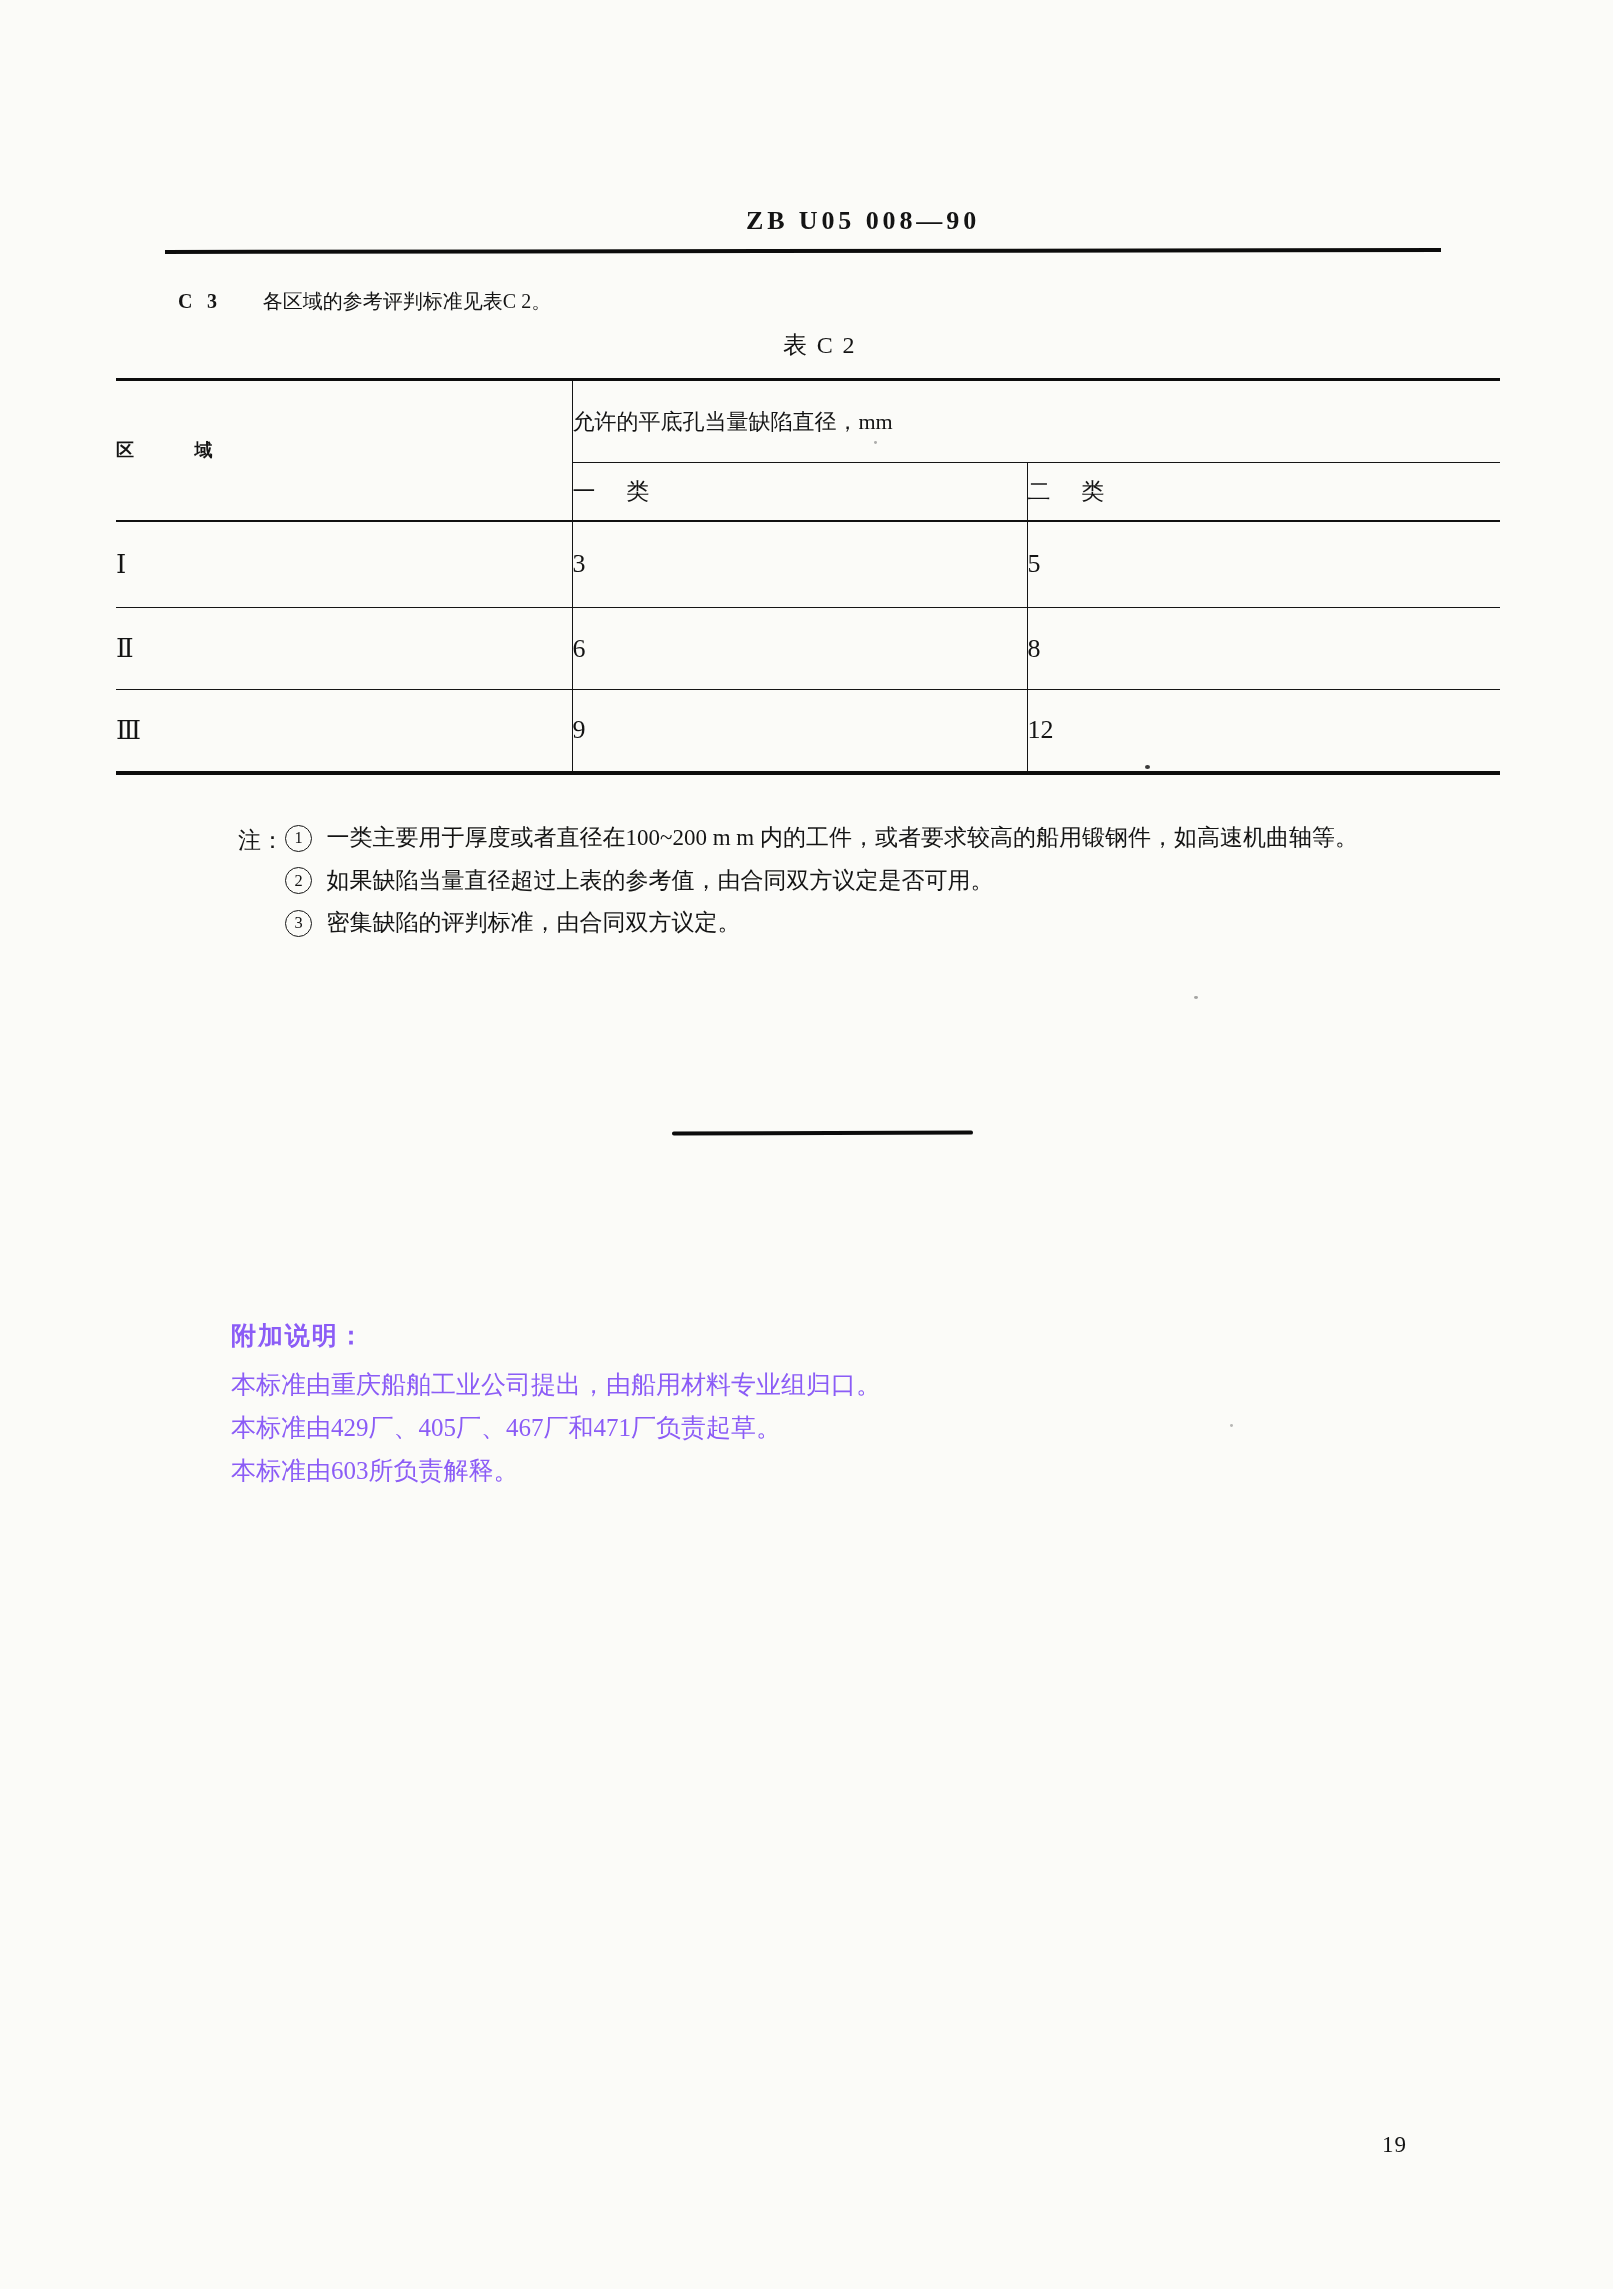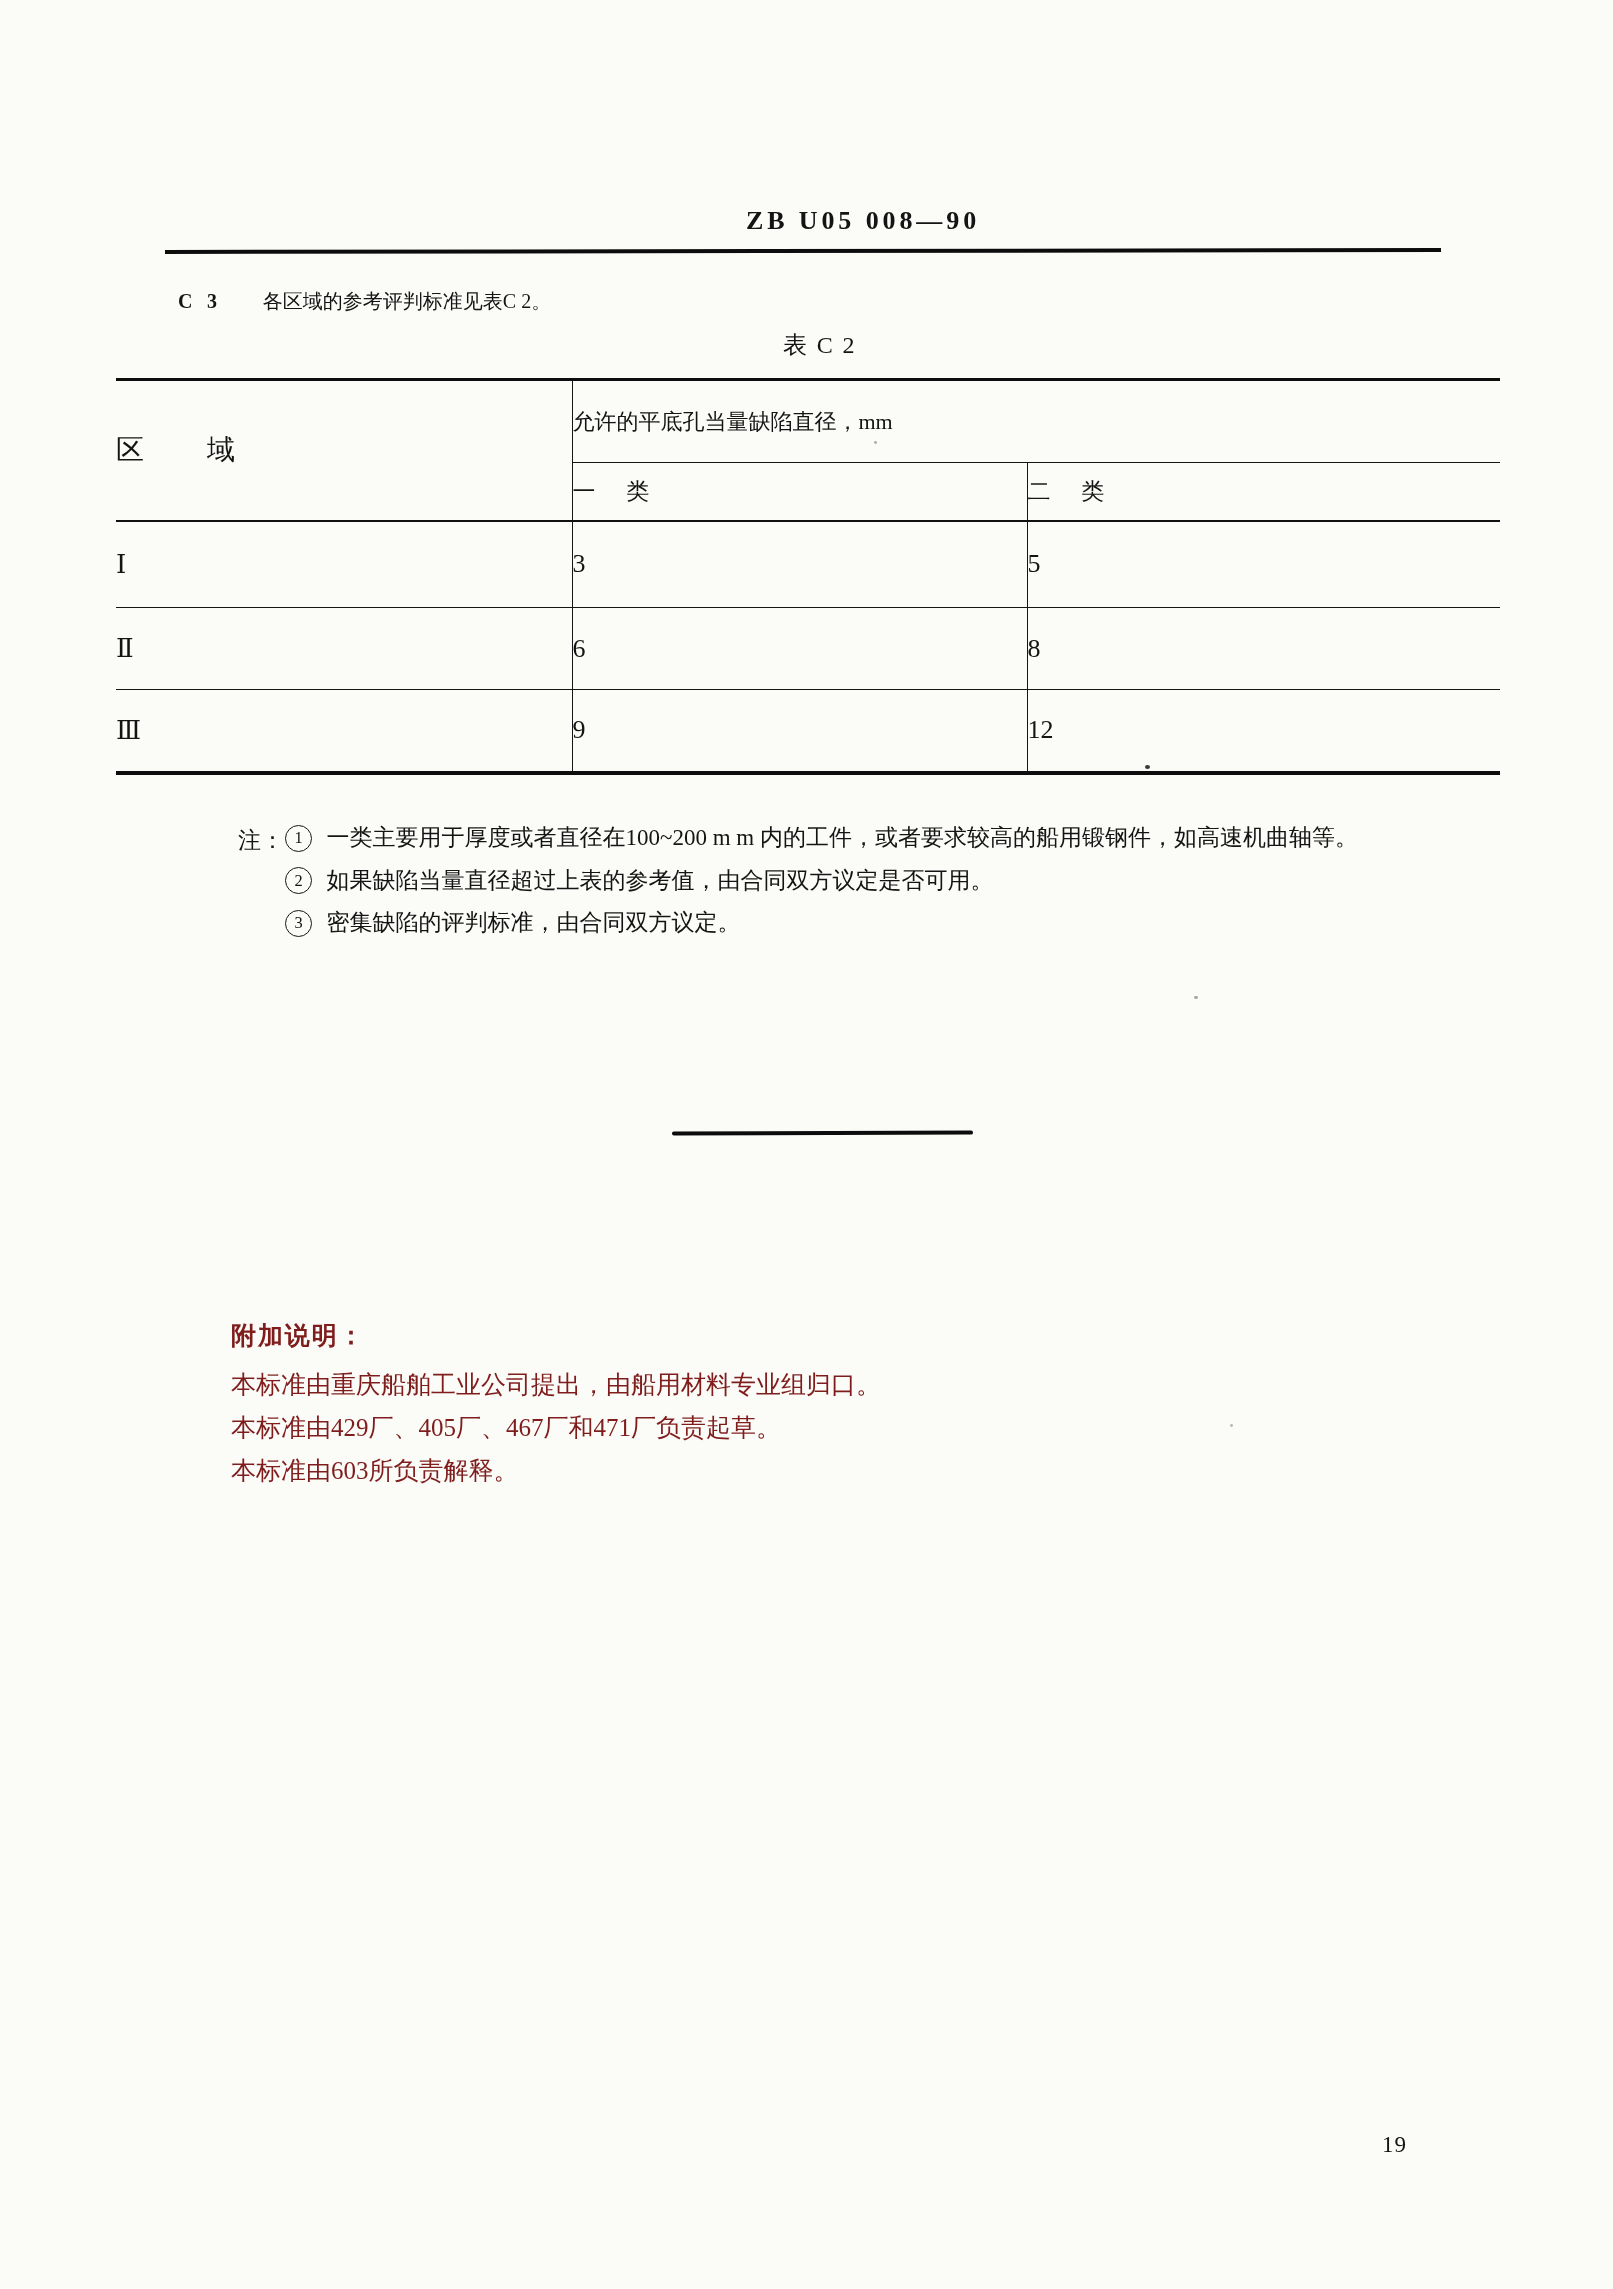--- a/index.html
+++ b/index.html
@@ -63,22 +63,23 @@
     padding: 0;
   }
   tr.hrow1 { height: 83px; }
   tr.hrow2 { height: 58px; }
   tr.drow1 { height: 87px; }
   tr.drow2 { height: 82px; }
   tr.drow3 { height: 83px; }
   td.cell-region {
     border-right: 1.9px solid #151515;
     border-bottom: 2.9px solid #111;
-    font-size: 28px;
+    font-size: 18px;
     word-spacing: 56px;
+    font-weight: bold;
   }
   td.cell-span {
     border-bottom: 1.9px solid #151515;
     font-size: 22px;
   }
   td.cell-c1 {
     border-right: 1.9px solid #151515;
     border-bottom: 2.9px solid #111;
     font-size: 23px;
     word-spacing: 25px;
@@ -129,21 +130,21 @@
     background: #0c0c0c;
     border-radius: 1.9px;
     transform: rotate(-0.15deg);
   }
 
   
   .addendum {
     position: absolute;
     top: 1320px; left: 231px;
     font-size: 25px;
-    color: #7f1d1d;
+    color: #8b5cf6;
   }
   .add-title {
     font-weight: bold;
     letter-spacing: 1.9px;
     line-height: 32px;
     margin-bottom: 10.6px;
   }
   .add-line { line-height: 43px; white-space: nowrap; }
 
   

